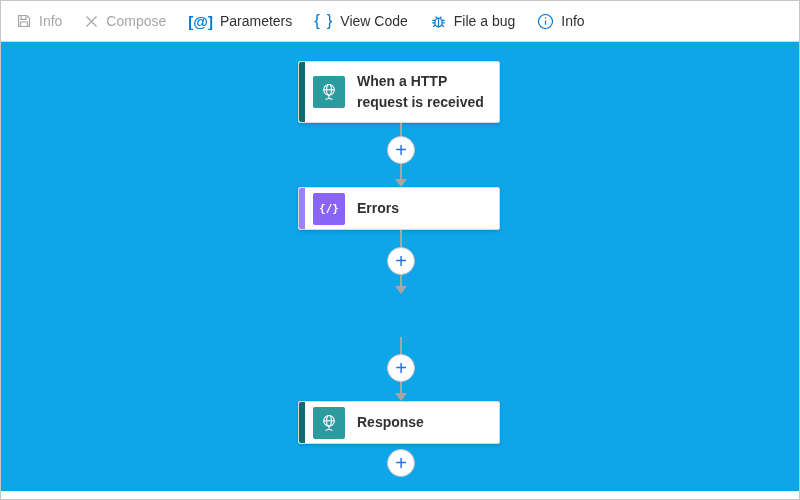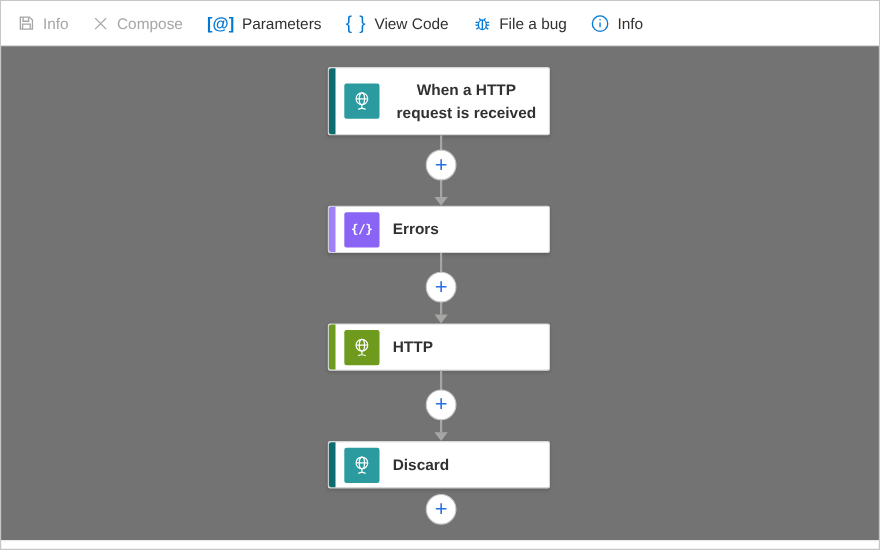--- a/index.html
+++ b/index.html
@@ -17,21 +17,21 @@
   .tb-item {
     display:flex; align-items:center; gap:7px;
     height:100%; padding:0 11px; font-size:14px; color:#323130;
     cursor:pointer; white-space:nowrap;
   }
   .tb-item.disabled { color:#a6a6a6; cursor:default; }
   .tb-glyph { font-size:15px; color:#0078d4; font-weight:600; letter-spacing:0px; }
   .tb-glyph.braces { font-weight:400; font-size:17px; letter-spacing:1px; }
   .tb-item svg { display:block; }
   
-  .canvas { position:absolute; top:41px; left:0; right:0; bottom:0; background:#737373;text-align:center; }
+  .canvas { position:absolute; top:41px; left:0; right:0; bottom:0; background:#0ea5e9; }
   .scroll-track { position:absolute; left:0; right:0; bottom:0; height:8px; border-top:1px solid #eaeaea; background:#fefefe; }
   
   .node {
     position:absolute; left:297px; width:202px;
     background:#fff; border:1px solid #d8d8d8; border-radius:2px;
     display:flex; align-items:center;
     box-shadow:0 1px 2px rgba(0,0,0,.09), 0 2px 5px rgba(0,0,0,.07);
     cursor:pointer;
   }
   .stripe { position:absolute; left:0; top:0; bottom:0; width:6px; border-radius:2px 0 0 2px; }
@@ -149,52 +149,39 @@
       </div>
       <div class="node-title">Errors</div>
     </div>
 
     <div class="edge-line" style="top:188px; height:56px;"></div>
     <div class="edge-arrow" style="top:244px;"></div>
     <div class="plus-btn" style="top:205px;">
       <span>+</span>
     </div>
 
-    <div class="node" style="top:252px; height:43px;">
-      <div class="stripe" style="background:#6e9a1e;"></div>
-      <div class="node-icon" style="background:#6e9a1e;">
-        <svg width="22" height="22" viewBox="0 0 22 22" fill="none" stroke="#fff" stroke-width="1.1">
-          <circle cx="11" cy="8.8" r="5.3"></circle>
-          <ellipse cx="11" cy="8.8" rx="2.4" ry="5.3"></ellipse>
-          <path d="M5.7 8.8h10.6"></path>
-          <path d="M11 14.1v3"></path>
-          <path d="M7.6 18.4c2.1-1.1 4.7-1.1 6.8 0"></path>
-        </svg>
-      </div>
-      <div class="node-title">HTTP</div>
-    </div>
 
     <div class="edge-line" style="top:295px; height:56px;"></div>
     <div class="edge-arrow" style="top:351px;"></div>
     <div class="plus-btn" style="top:312px;">
       <span>+</span>
     </div>
 
     <div class="node" style="top:359px; height:43px;">
       <div class="stripe" style="background:#0e6b70;"></div>
       <div class="node-icon" style="background:#2b9ba0;">
         <svg width="22" height="22" viewBox="0 0 22 22" fill="none" stroke="#fff" stroke-width="1.1">
           <circle cx="11" cy="8.8" r="5.3"></circle>
           <ellipse cx="11" cy="8.8" rx="2.4" ry="5.3"></ellipse>
           <path d="M5.7 8.8h10.6"></path>
           <path d="M11 14.1v3"></path>
           <path d="M7.6 18.4c2.1-1.1 4.7-1.1 6.8 0"></path>
         </svg>
       </div>
-      <div class="node-title">Discard</div>
+      <div class="node-title">Response</div>
     </div>
 
     <div class="plus-btn" style="top:407px;">
       <span>+</span>
     </div>
 
     <div class="scroll-track"></div>
   </div>
 
 </div>

